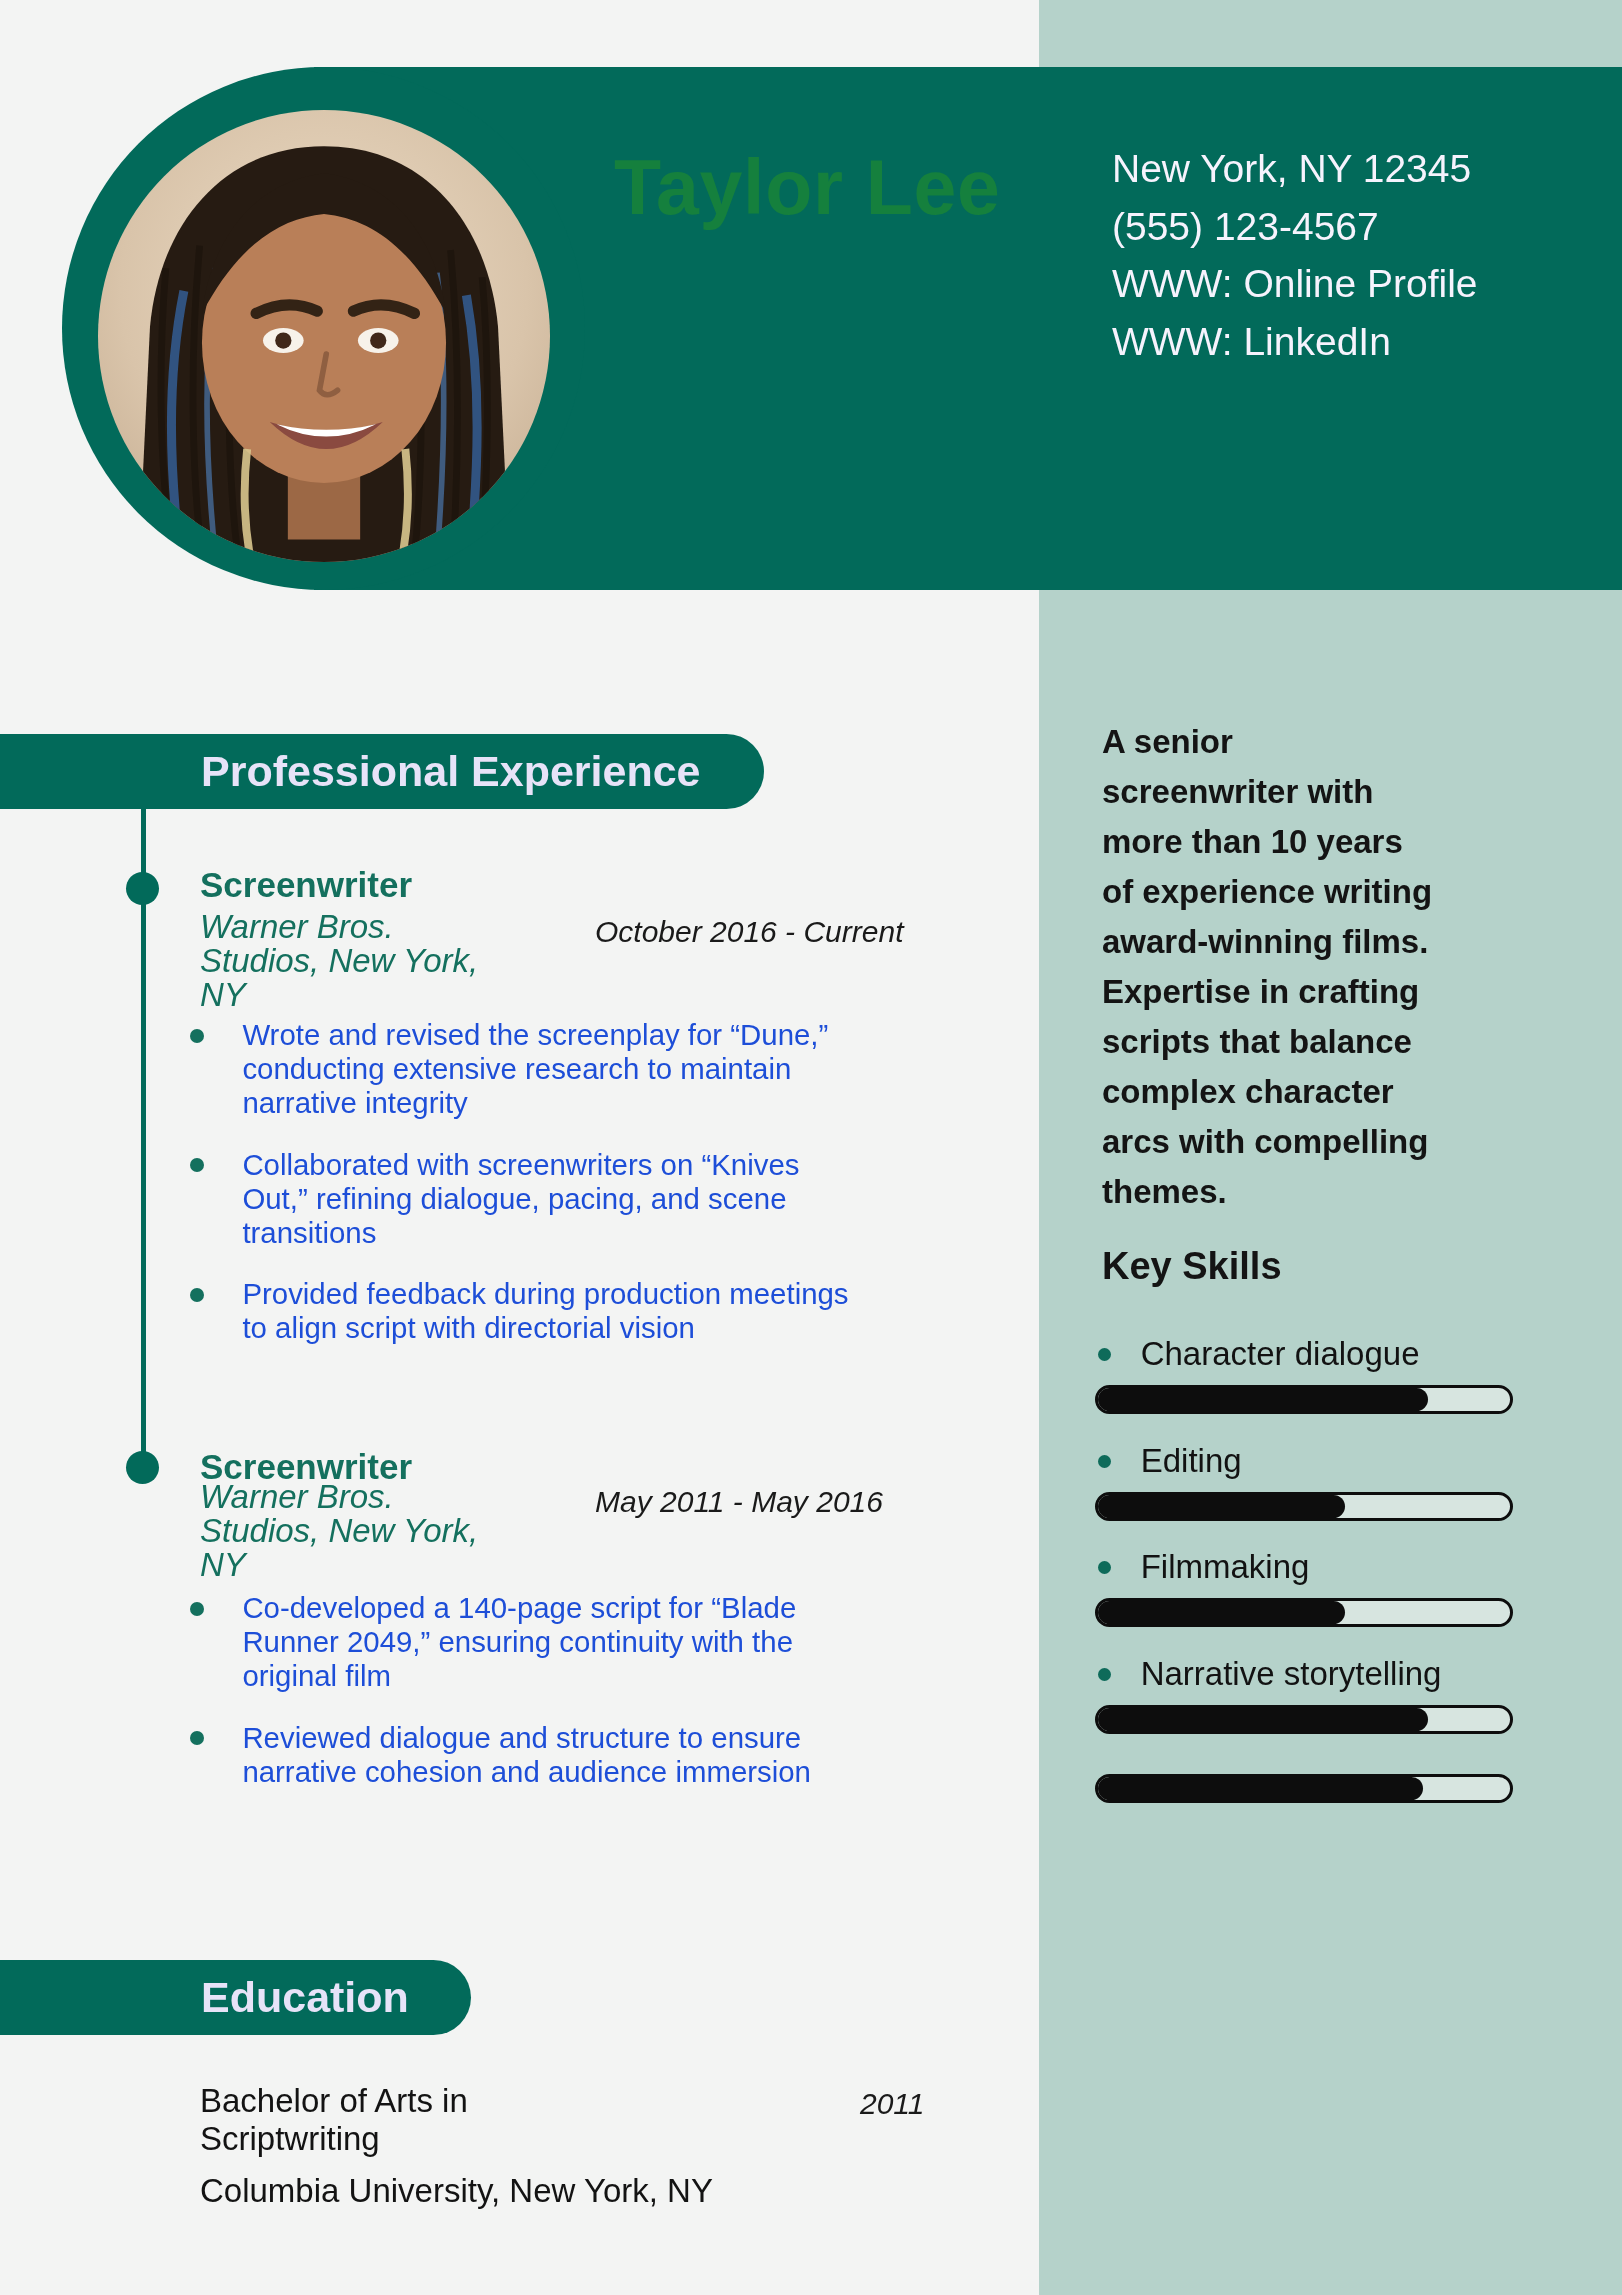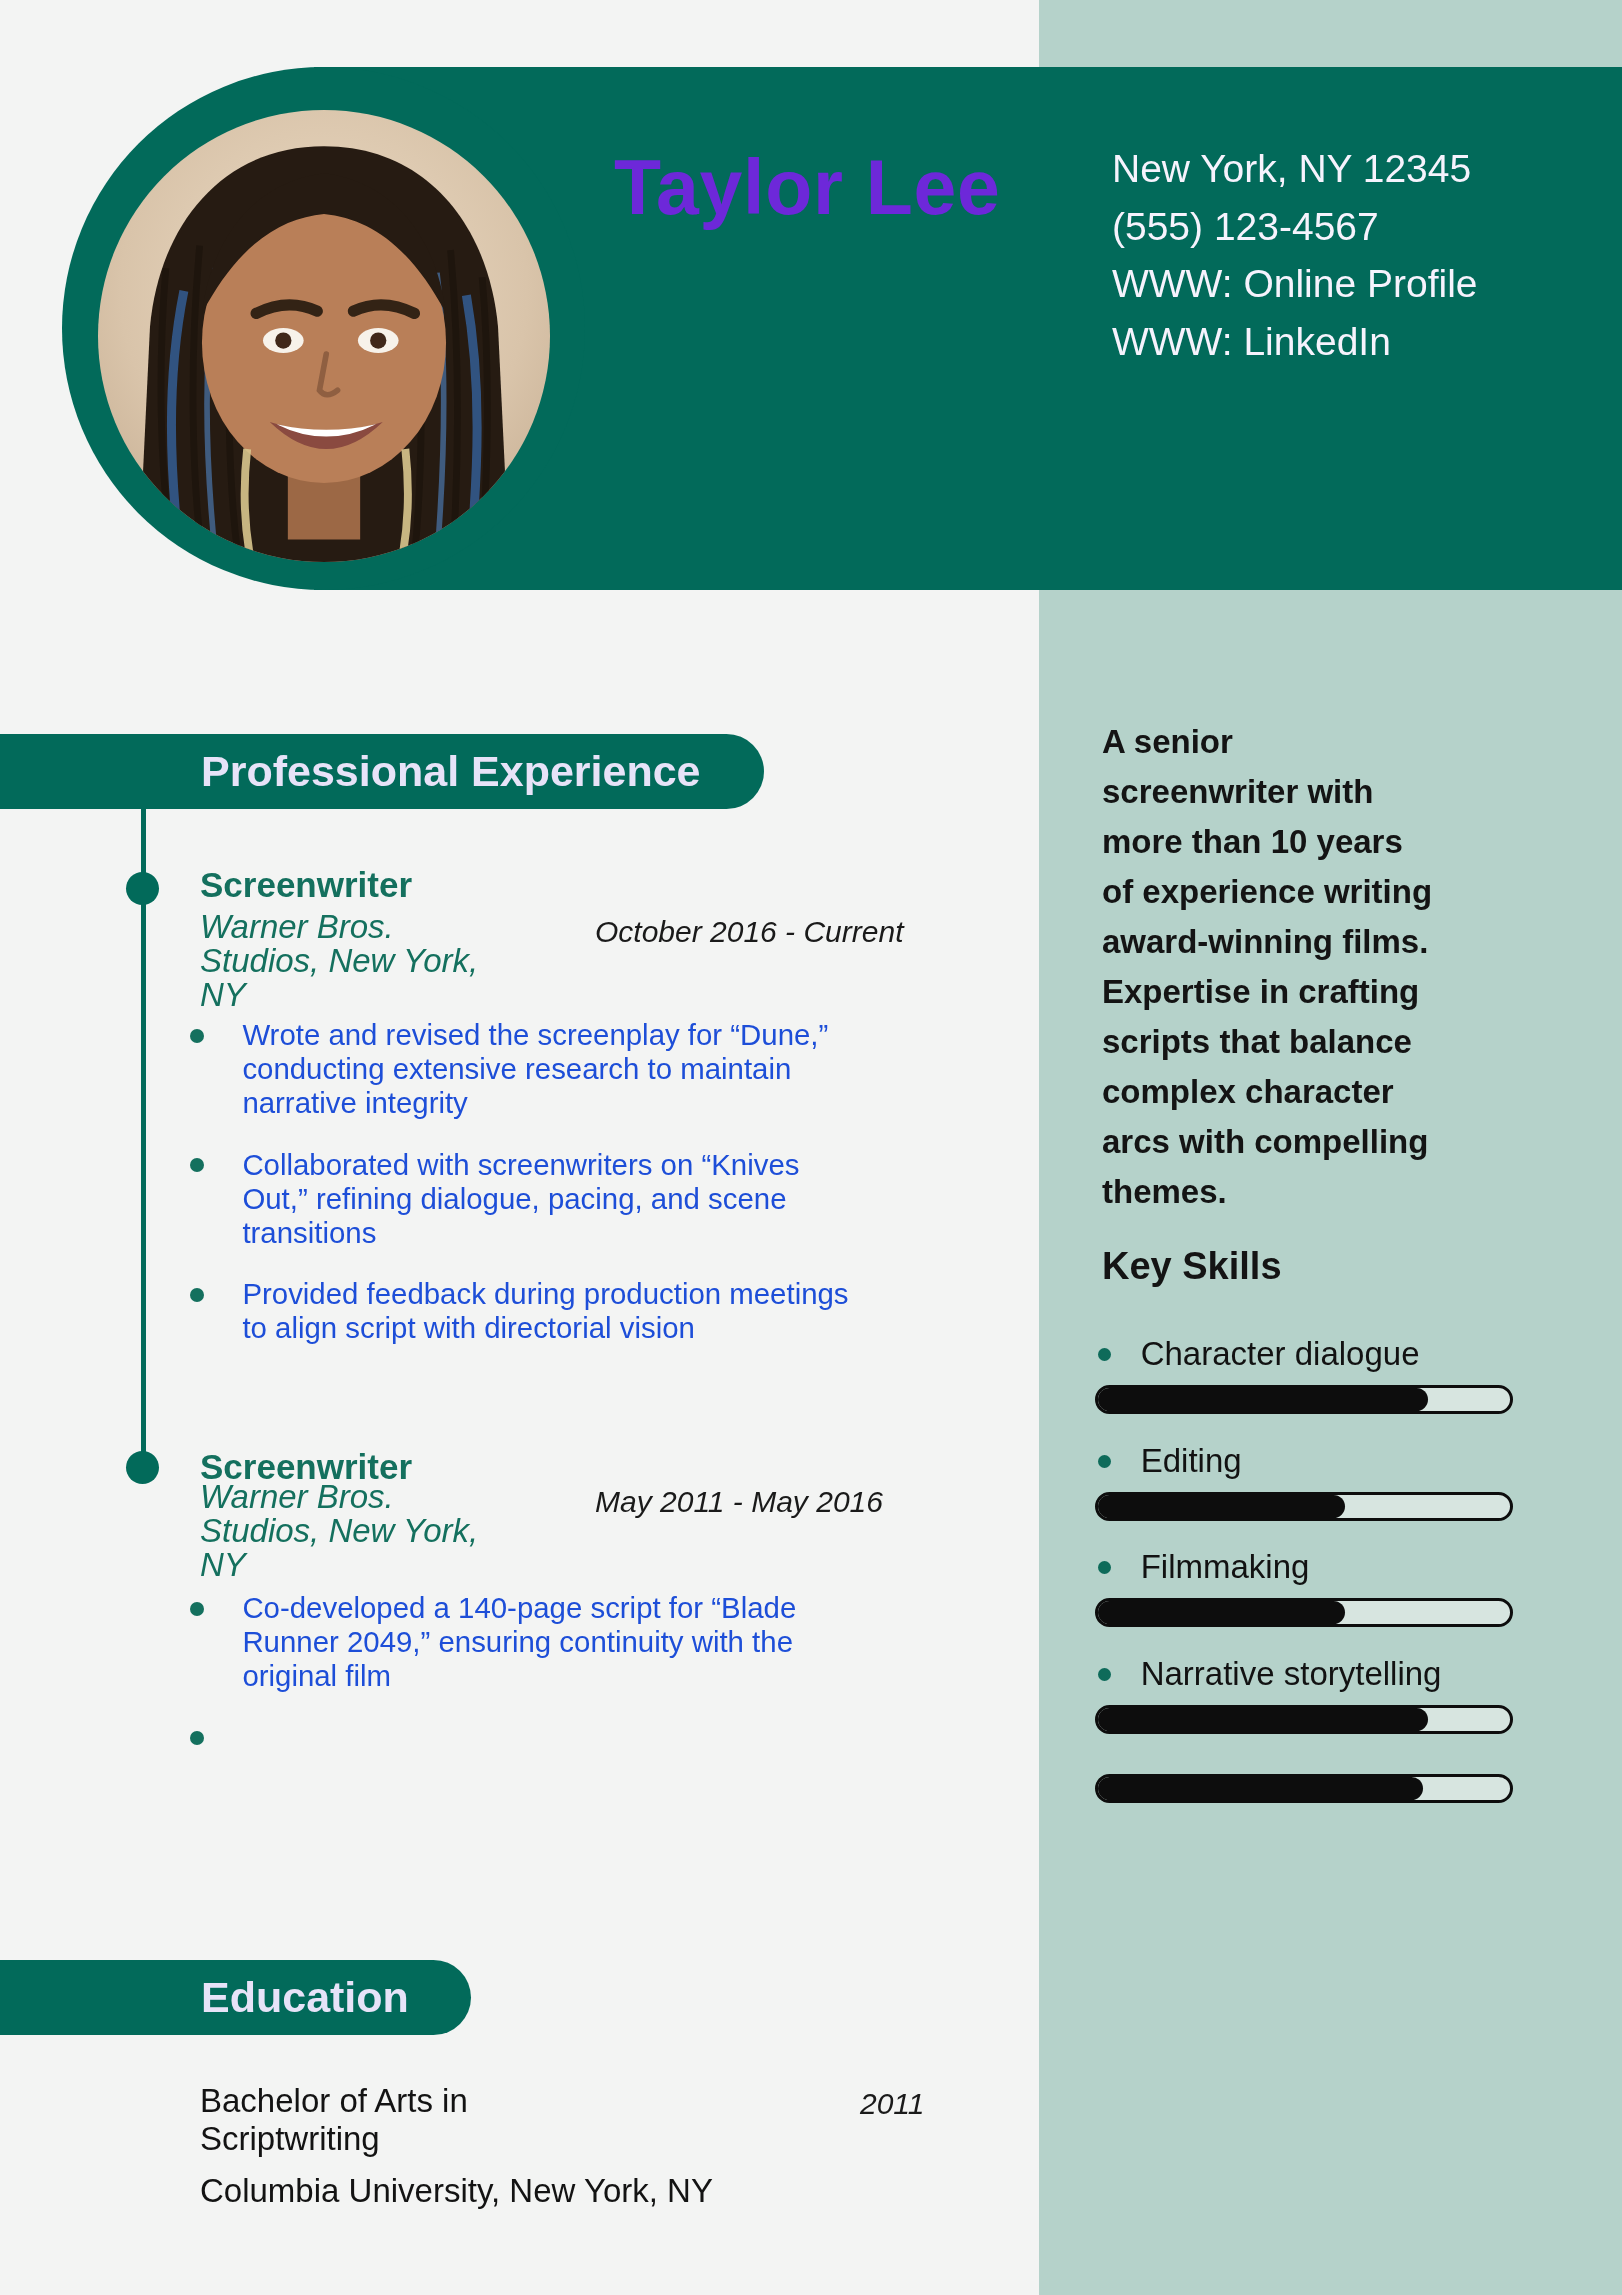--- a/index.html
+++ b/index.html
@@ -12,21 +12,21 @@
   .abs{position:absolute;}
 
   
   .sidebar{left:1039px;top:0;width:583px;height:2295px;background:#B5D2CA;}
 
   
   .band{left:314px;right:0;top:67px;height:523px;background:#026A5A;}
   .blob{left:62px;top:67px;width:523px;height:523px;border-radius:50%;background:#026A5A;}
   .photo{left:98px;top:110px;width:452px;height:452px;border-radius:50%;overflow:hidden;}
   .photo svg{display:block;width:100%;height:100%;}
-  .name{left:614px;top:143px;font-size:77px;font-weight:bold;color:#6d28d9;letter-spacing:0.7px;white-space:nowrap;}
+  .name{left:614px;top:143px;font-size:77px;font-weight:bold;color:#15803d;letter-spacing:0.7px;white-space:nowrap;}
   .contact{left:1112px;top:145px;width:422px;color:#F6F3FD;font-size:39px;line-height:47px;}
   .contact .cline{margin-bottom:10.5px;white-space:pre-line;word-break:break-word;}
 
   
   .pill{left:0;height:75px;background:#026A5A;border-radius:0 38px 38px 0;
         color:#E7E3F8;font-size:43px;font-weight:bold;line-height:74px;padding-left:201px;box-sizing:border-box;}
   .pill-exp{top:734px;width:764px;}
   .pill-edu{top:1960px;width:471px;}
 
   
@@ -159,20 +159,22 @@
 <div class="abs job-dates jd2">May 2011 - May 2016</div>
 <div class="abs bullets bul2">
   <div class="bitem">
     <span class="bdot"></span>
     <span class="btext">Co-developed a 140-page script for “Blade
 Runner 2049,” ensuring continuity with the
 original film</span>
   </div>
   <div class="bitem">
     <span class="bdot"></span>
+    <span class="btext">Reviewed dialogue and structure to ensure
+narrative cohesion and audience immersion</span>
   </div>
 </div>
 
 <div class="abs pill pill-edu">Education</div>
 <div class="abs edu-degree">Bachelor of Arts in
 Scriptwriting</div>
 <div class="abs edu-year">2011</div>
 <div class="abs edu-school">Columbia University, New York, NY</div>
 
 <div class="abs summary">A senior

